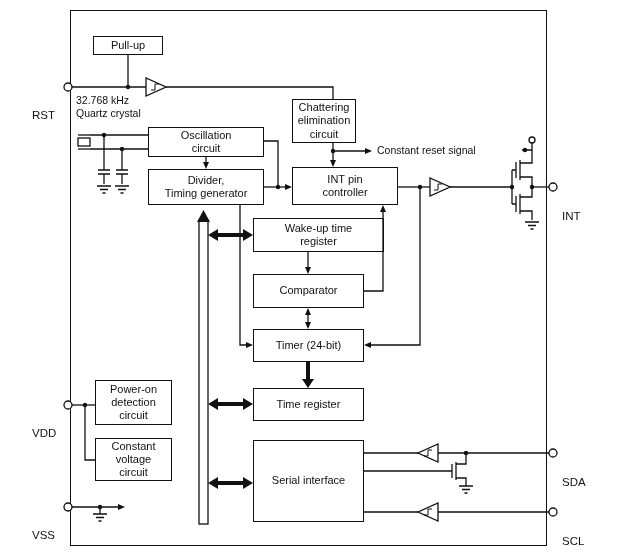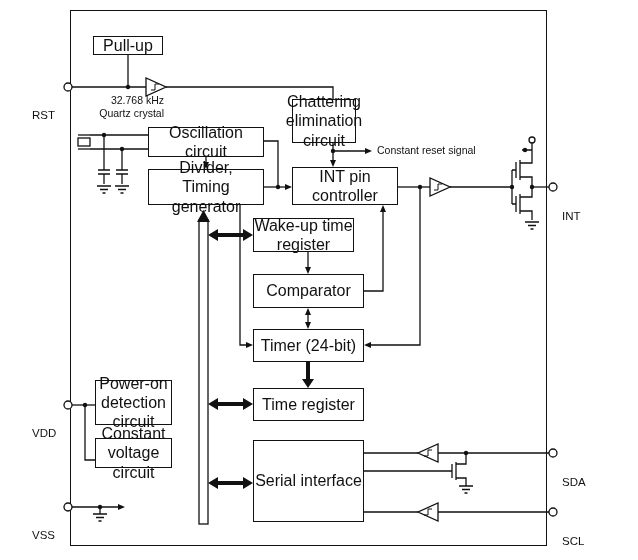--- a/index.html
+++ b/index.html
@@ -8,21 +8,21 @@
     font-family:"Liberation Sans", sans-serif; color:#111;
     overflow:hidden;
   }
   .chip {
     position:absolute; left:70px; top:10px; width:477px; height:536px;
     border:1.6px solid #111; box-sizing:border-box; z-index:1; background:#fff;
   }
   .box {
     position:absolute; box-sizing:border-box; background:#fff;
     border:1.3px solid #111; display:flex; align-items:center; justify-content:center;
-    text-align:center; font-size:16px; line-height:1.2; white-space:pre-line;
+    text-align:center; font-size:11px; line-height:1.2; white-space:pre-line;
     z-index:2;
   }
   .lbl {
     position:absolute; font-size:11px; line-height:1.25; white-space:pre-line; z-index:2;
   }
   .pinlbl { font-size:11.5px;margin-top:28px; }
   svg.wires { position:absolute; left:0; top:0; z-index:5; pointer-events:none; }
   svg.wires path, svg.wires rect.sym, svg.wires circle.pin { stroke:#111; stroke-width:1.3; fill:none; }
   svg.wires circle.pin { fill:#fff; }
   svg.wires circle.dot { fill:#111; stroke:none; }
@@ -41,41 +41,41 @@
   <div class="box" style="left:93px;top:36px;width:70px;height:19px">Pull-up</div>
   <div class="box" style="left:148px;top:127px;width:116px;height:30px">Oscillation
 circuit</div>
   <div class="box" style="left:148px;top:169px;width:116px;height:36px">Divider,
 Timing generator</div>
   <div class="box" style="left:292px;top:99px;width:64px;height:44px">Chattering
 elimination
 circuit</div>
   <div class="box" style="left:292px;top:167px;width:106px;height:38px">INT pin
 controller</div>
-  <div class="box" style="left:253px;top:218px;width:101px;height:34px">Wake-up time
+  <div class="box" style="left:253px;top:218px;width:131px;height:34px">Wake-up time
 register</div>
   <div class="box" style="left:253px;top:274px;width:111px;height:34px">Comparator</div>
   <div class="box" style="left:253px;top:329px;width:111px;height:33px">Timer (24-bit)</div>
   <div class="box" style="left:253px;top:440px;width:111px;height:82px">Serial interface</div>
   <div class="box" style="left:253px;top:388px;width:111px;height:33px">Time register</div>
   <div class="box" style="left:95px;top:380px;width:77px;height:45px">Power-on
 detection
 circuit</div>
-  <div class="box" style="left:95px;top:438px;width:77px;height:30px">Constant
+  <div class="box" style="left:95px;top:438px;width:77px;height:43px">Constant
 voltage
 circuit</div>
 
   <div class="lbl pinlbl" style="left:32px;top:80px">RST</div>
   <div class="lbl pinlbl" style="left:32px;top:398px">VDD</div>
   <div class="lbl pinlbl" style="left:32px;top:500px">VSS</div>
   <div class="lbl pinlbl" style="left:562px;top:181px">INT</div>
   <div class="lbl pinlbl" style="left:562px;top:447px">SDA</div>
   <div class="lbl pinlbl" style="left:562px;top:506px">SCL</div>
 
-  <div class="lbl" style="left:76px;top:94px;width:88px;text-align:right;font-size:10.5px">32.768 kHz
+  <div class="lbl" style="left:76px;top:94px;width:88px;text-align:left;font-size:10.5px">32.768 kHz
 Quartz crystal</div>
   <div class="lbl" style="left:377px;top:144px;font-size:10.5px">Constant reset signal</div>
 
   <svg class="wires" width="638" height="560" viewBox="0 0 638 560">
 
     <g>
       <path d="M72,87 H146"></path>
       <path d="M128,55 V87"></path>
       <circle class="dot" cx="128" cy="87" r="2.2"></circle>
       <g>

